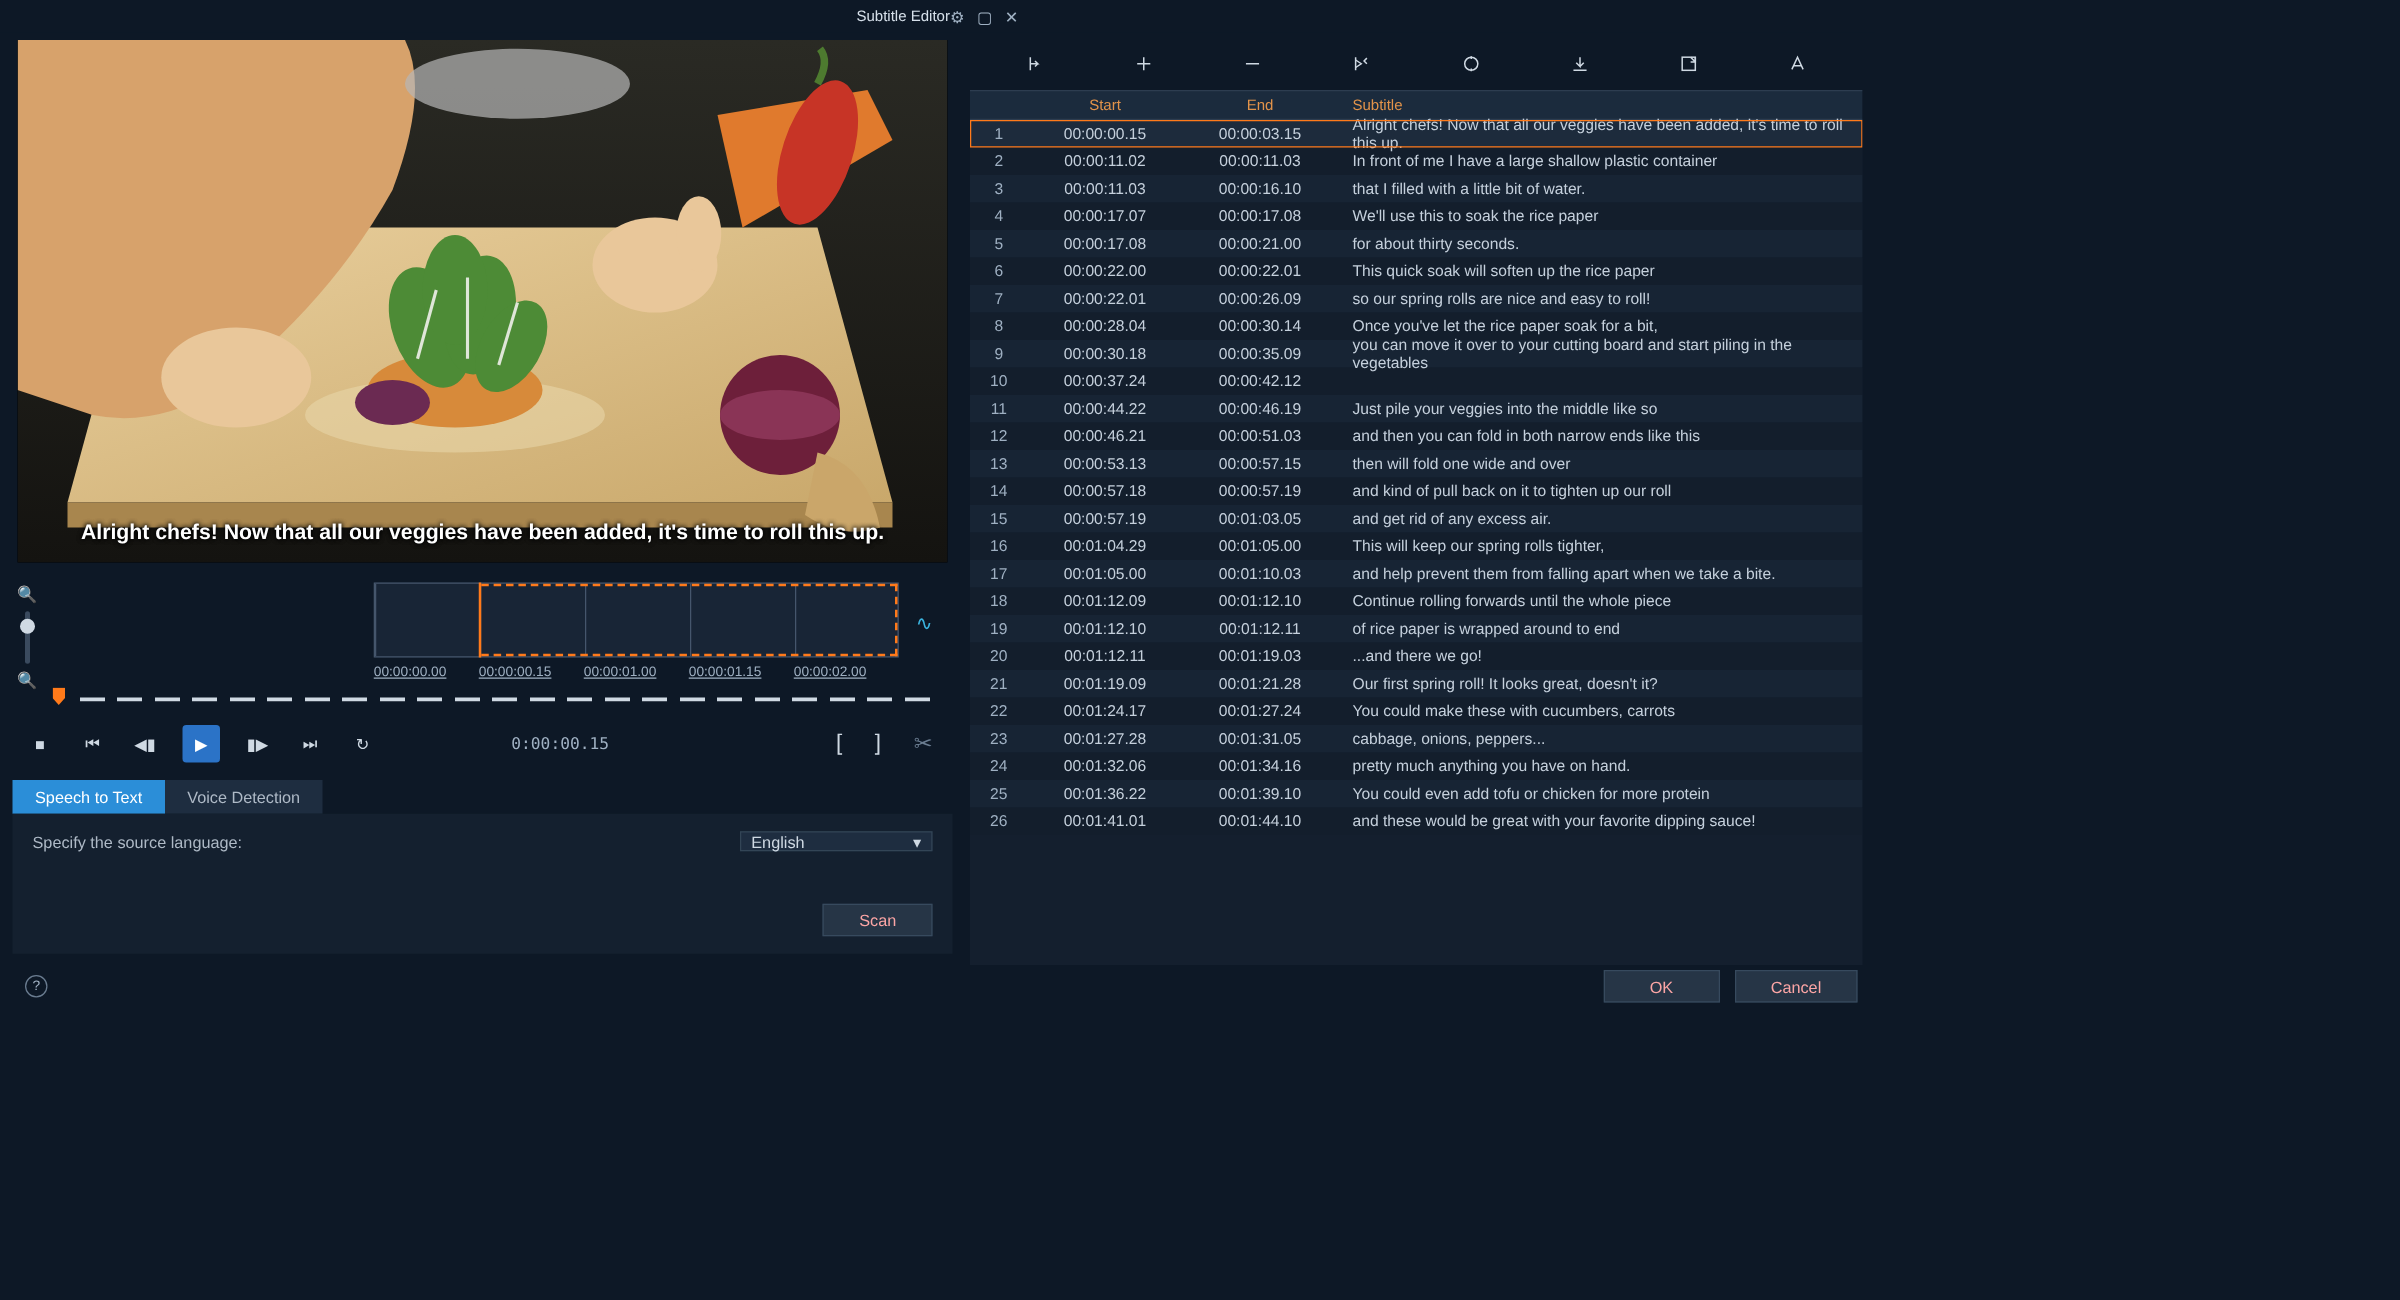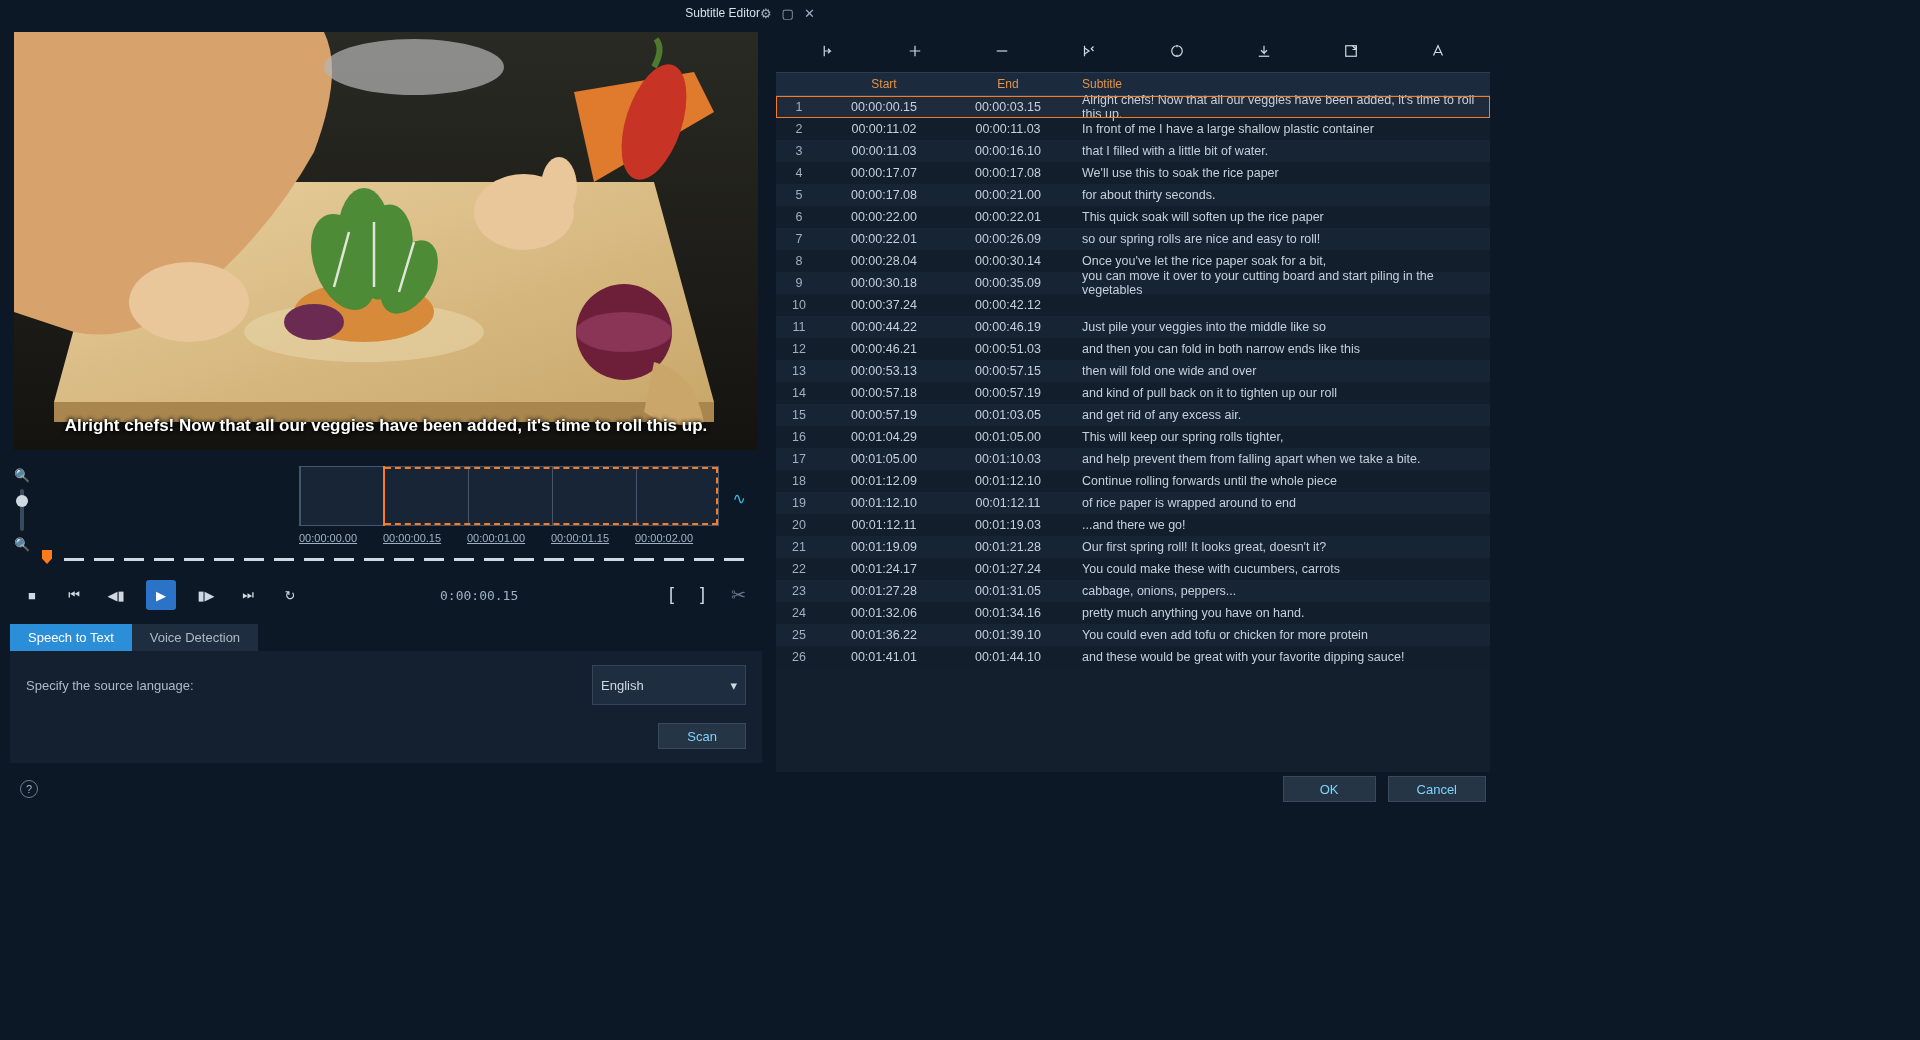--- a/index.html
+++ b/index.html
@@ -26,32 +26,32 @@
 .ticklabels { display:flex; margin-left:265px; width:420px; font-size:11px; color:#9fb0c2; margin-top:6px;text-decoration:underline; }
 .ticklabels span { flex:1; text-align:left; }
 .ruler { height:16px; position:relative; margin-top:6px; }
 .ruler .marker { position:absolute; left:8px; top:0; width:10px; height:14px; background:#ff7a1a; clip-path:polygon(0 0,100% 0,100% 60%,50% 100%,0 60%); }
 .ruler .dashes { position:absolute; left:30px; right:10px; top:8px; height:3px;
   background:repeating-linear-gradient(90deg,#cfd9e3 0 20px,transparent 20px 30px); }
 .wave-icon { color:#3bb4df; position:absolute; right:-28px; top:22px; font-size:16px; }
 .controls { display:flex; align-items:center; gap:18px; margin-top:14px; padding-left:10px; color:#cfd9e3; }
 .controls .btn { width:24px; text-align:center; cursor:pointer; }
 .controls .play { width:30px; height:30px; background:#2b73c7; border-radius:3px; display:flex; align-items:center; justify-content:center; color:#fff; }
-.controls .tc { margin-left:120px; font-family:monospace; color:#9fb0c2; }
+.controls .tc { margin-left:89px; font-family:monospace; color:#9fb0c2; }
 .controls .brackets { margin-left:auto; display:flex; gap:26px; font-size:18px; padding-right:16px; color:#cfd9e3; }
 .controls .scissors { color:#6a7c90; }
 .tabs { display:flex; margin-top:14px; }
 .tab { padding:6px 18px; background:#1e2d40; color:#aeb9c6; cursor:pointer; font-size:13px; }
 .tab.active { background:#2b8ed8; color:#fff; }
 .panel { background:#14202f; height:112px; padding:14px 16px; display:flex; flex-direction:column; }
 .panel .row { display:flex; align-items:center; justify-content:space-between; }
 .panel label { color:#aeb9c6; }
-.select { width:154px; height:40px; background:#1e2d40; border:1px solid #334556; color:#cfd9e3; padding:0 8px; display:flex; align-items:center; justify-content:space-between; cursor:pointer; }
+.select { width:154px; height:16px; background:#1e2d40; border:1px solid #334556; color:#cfd9e3; padding:0 8px; display:flex; align-items:center; justify-content:space-between; cursor:pointer; }
 .panel .scan { align-self:flex-end; margin-top:auto; }
-.button { height:26px; padding:0 28px; background:#263546; border:1px solid #374a5e; color:#7dd3fc; display:inline-flex; align-items:center; cursor:pointer; }
+.button { height:26px; padding:0 28px; background:#263546; border:1px solid #374a5e; color:#fca5a5; display:inline-flex; align-items:center; cursor:pointer; }
 .toolbar { height:40px; display:flex; align-items:center; justify-content:space-around; padding:0 8px; }
 .toolbar .ico { color:#cfd9e3; cursor:pointer; width:26px; text-align:center; }
 .grid { flex:1; background:#141f2e; overflow:auto; }
 .ghead { display:flex; background:#1b2b3d; height:24px; align-items:center; color:#e2934a; font-size:12px; border-top:1px solid #2d3d50; border-bottom:1px solid #2d3d50; }
 .c-idx { width:46px; text-align:center; }
 .c-start { width:124px; text-align:center; }
 .c-end { width:124px; text-align:center; }
 .c-sub { flex:1; padding-left:12px; }
 .grow { display:flex; height:22px; align-items:center; font-size:12.5px; color:#c5d0dc; cursor:pointer; }
 .grow:nth-child(odd){ background:#172434; }

